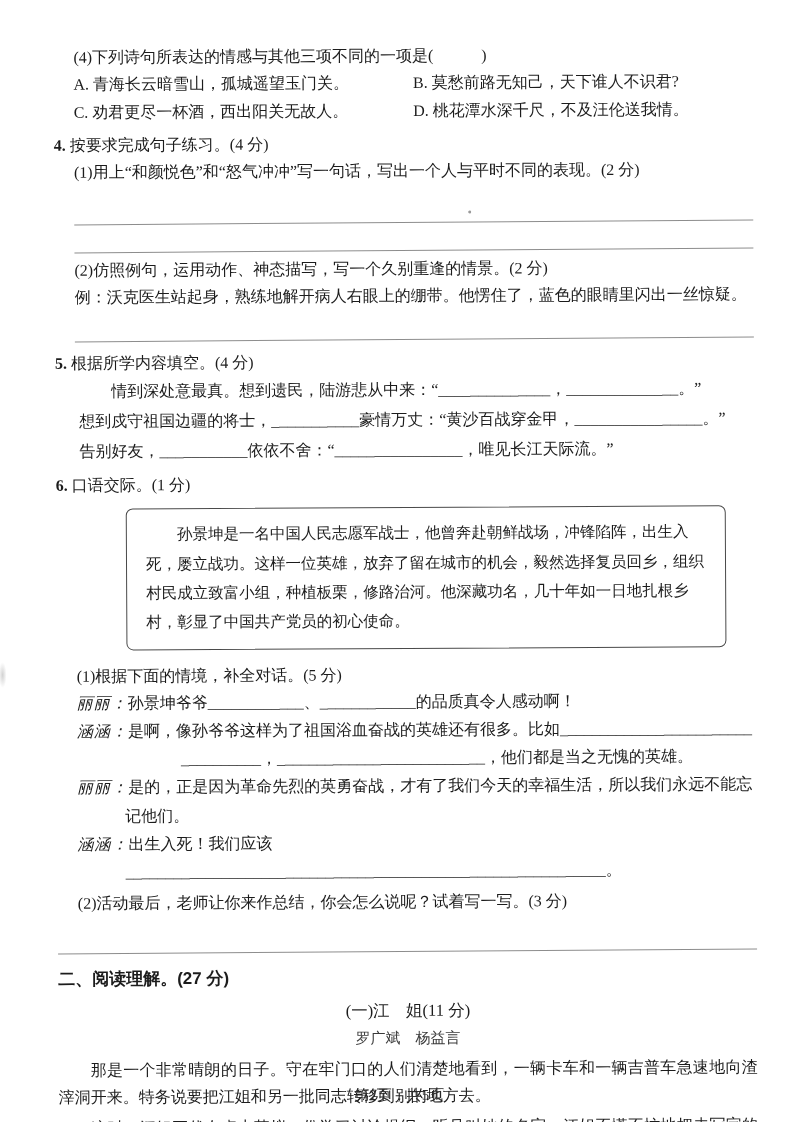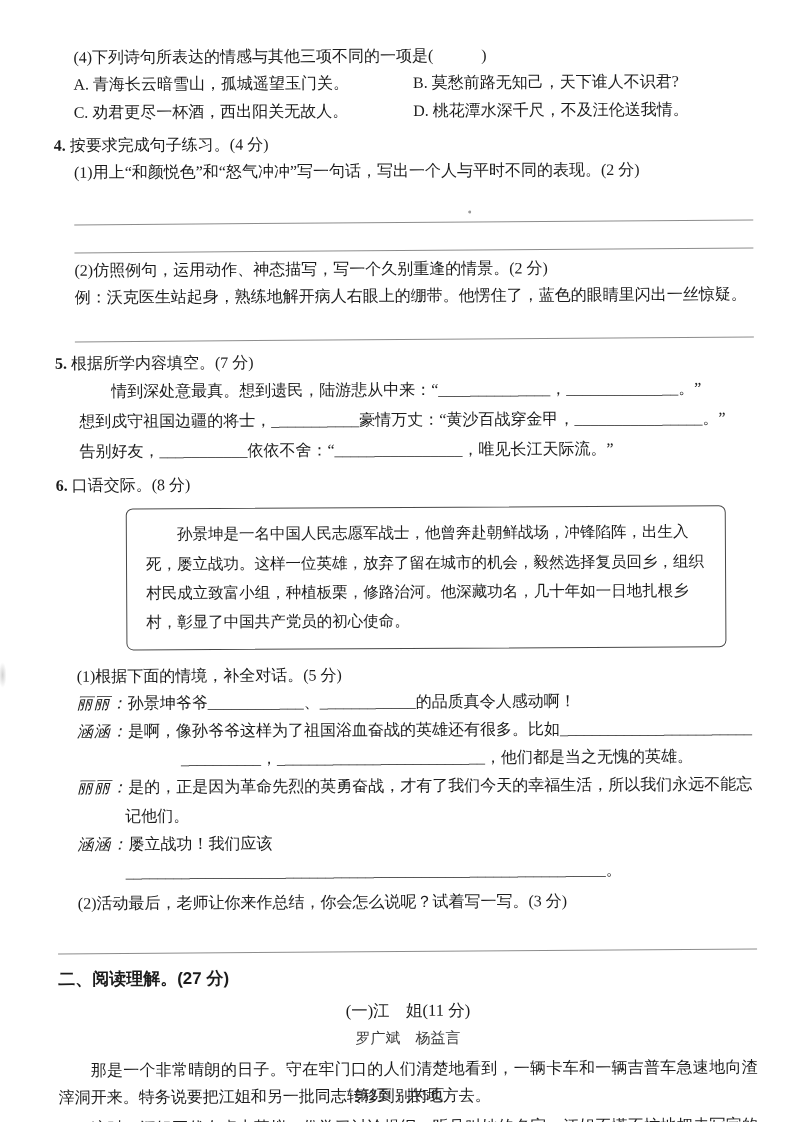--- a/index.html
+++ b/index.html
@@ -96,38 +96,38 @@
   <div class="q-title"><span class="q-num">4.</span><span>按要求完成句子练习。(4 分)</span></div>
   <div class="subq">(1)用上“和颜悦色”和“怒气冲冲”写一句话，写出一个人与平时不同的表现。(2 分)</div>
   <div class="line-group">
     <div class="answer-line"></div>
     <div class="answer-line"></div>
   </div>
   <div class="subq">(2)仿照例句，运用动作、神态描写，写一个久别重逢的情景。(2 分)</div>
   <div class="subq">例：沃克医生站起身，熟练地解开病人右眼上的绷带。他愣住了，蓝色的眼睛里闪出一丝惊疑。</div>
   <div class="answer-line single"></div>
 
-  <div class="q-title"><span class="q-num">5.</span><span>根据所学内容填空。(7 分)</span></div>
+  <div class="q-title"><span class="q-num">5.</span><span>根据所学内容填空。(4 分)</span></div>
   <div class="fills">
     <p class="indent">情到深处意最真。想到遗民，陆游悲从中来：“______________，______________。”</p>
     <p>想到戍守祖国边疆的将士，___________豪情万丈：“黄沙百战穿金甲，________________。”</p>
     <p>告别好友，___________依依不舍：“________________，唯见长江天际流。”</p>
   </div>
 
-  <div class="q-title"><span class="q-num">6.</span><span>口语交际。(8 分)</span></div>
+  <div class="q-title"><span class="q-num">6.</span><span>口语交际。(1 分)</span></div>
   <div class="info-box">孙景坤是一名中国人民志愿军战士，他曾奔赴朝鲜战场，冲锋陷阵，出生入死，屡立战功。这样一位英雄，放弃了留在城市的机会，毅然选择复员回乡，组织村民成立致富小组，种植板栗，修路治河。他深藏功名，几十年如一日地扎根乡村，彰显了中国共产党员的初心使命。</div>
   <div class="subq">(1)根据下面的情境，补全对话。(5 分)</div>
 
   <div class="dialogue">
     <p class="dlg"><span class="spk">丽丽：</span><span>孙景坤爷爷____________、____________的品质真令人感动啊！</span></p>
     <p class="dlg"><span class="spk">涵涵：</span><span>是啊，像孙爷爷这样为了祖国浴血奋战的英雄还有很多。比如________________________</span></p>
     <p class="dlg-cont deep">__________，__________________________，他们都是当之无愧的英雄。</p>
     <p class="dlg"><span class="spk">丽丽：</span><span>是的，正是因为革命先烈的英勇奋战，才有了我们今天的幸福生活，所以我们永远不能忘</span></p>
     <p class="dlg-cont">记他们。</p>
-    <p class="dlg"><span class="spk">涵涵：</span><span>屡立战功！我们应该____________________________________________________________。</span></p>
+    <p class="dlg"><span class="spk">涵涵：</span><span>出生入死！我们应该____________________________________________________________。</span></p>
   </div>
 
   <div class="subq" style="margin-top:3px">(2)活动最后，老师让你来作总结，你会怎么说呢？试着写一写。(3 分)</div>
   <div class="answer-line single wide" style="margin-top:12px"></div>
 
   <div class="section-title">二、阅读理解。(27 分)</div>
   <div class="reading-title">(一)江　姐(11 分)</div>
   <div class="reading-authors">罗广斌　杨益言</div>
   <p class="reading-para">那是一个非常晴朗的日子。守在牢门口的人们清楚地看到，一辆卡车和一辆吉普车急速地向渣滓洞开来。特务说要把江姐和另一批同志转移到别的地方去。</p>
   <p class="reading-para">这时，江姐正伏在桌上草拟一份学习讨论提纲。听见叫她的名字，江姐不慌不忙地把未写完的讨论提纲塞在另一个同志的床铺下面，随即起身，拿起梳子对着墙上那面破镜子，像平常一样梳着她的黑发。</p>

